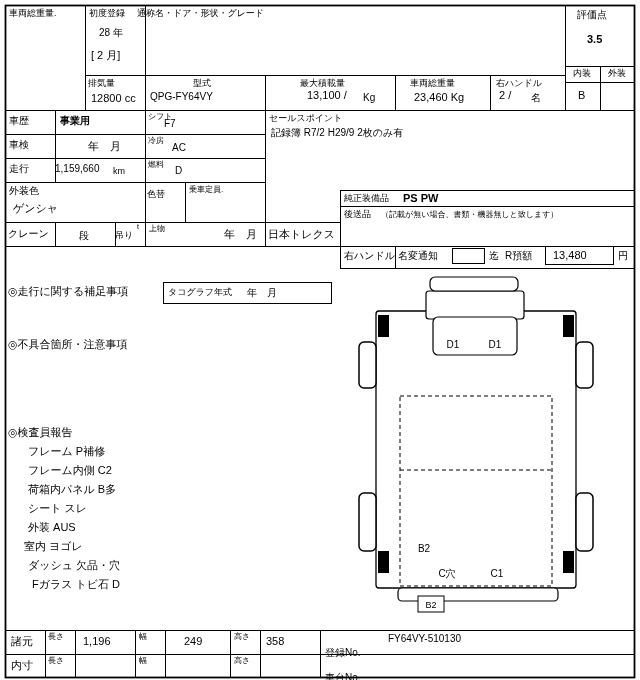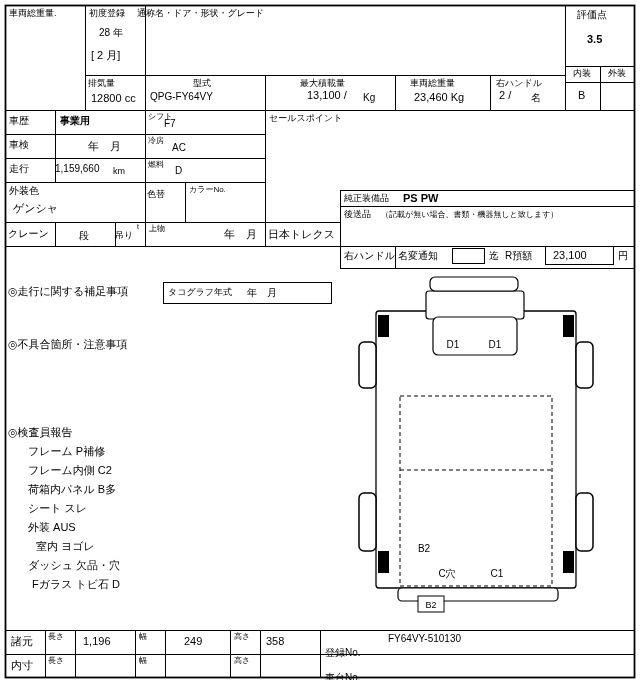--- a/index.html
+++ b/index.html
@@ -138,54 +138,55 @@
   <span class="t f8" style="left:148px;top:137px">冷房</span>
   <span class="t f12" style="left:172px;top:143px">AC</span>
   <span class="t f10" style="left:9px;top:164px">走行</span>
   <span class="t f12" style="left:55px;top:164px">1,159,660</span>
   <span class="t f9" style="left:113px;top:167px">km</span>
   <span class="t f8" style="left:148px;top:161px">燃料</span>
   <span class="t f12" style="left:175px;top:166px">D</span>
   <span class="t f10" style="left:9px;top:186px">外装色</span>
   <span class="t f11" style="left:13px;top:203px">ゲンシャ</span>
   <span class="t f9" style="left:147px;top:190px">色替</span>
-  <span class="t f8" style="left:189px;top:186px">カラーNo.</span>
+  <span class="t f8" style="left:189px;top:186px">乗車定員.</span>
 
   <span class="t f9" style="left:269px;top:114px">セールスポイント</span>
+  <span class="t f12" style="left:271px;top:128px">記録簿 R7/2 H29/9 2枚のみ有</span>
 
   <span class="t f9" style="left:344px;top:194px">純正装備品</span>
   <span class="t f11 b" style="left:403px;top:193px">PS PW</span>
   <span class="t f9" style="left:344px;top:210px">後送品</span>
   <span class="t f8" style="left:381px;top:211px">（記載が無い場合、書類・機器無しと致します）</span>
 
   <span class="t f10" style="left:8px;top:229px">クレーン</span>
   <span class="t f10" style="left:79px;top:231px">段</span>
   <span class="t f7" style="left:137px;top:223px">t</span>
   <span class="t f9" style="left:115px;top:231px">吊り</span>
   <span class="t f8" style="left:149px;top:225px">上物</span>
   <span class="t f11" style="left:224px;top:229px">年　月　日本トレクス</span>
 
   <span class="t f10" style="left:344px;top:251px">右ハンドル</span>
   <span class="t f10" style="left:398px;top:251px">名変通知</span>
   <span class="t f10" style="left:489px;top:251px">迄</span>
   <span class="t f10" style="left:505px;top:251px">R預額</span>
-  <span class="t f11" style="left:553px;top:250px">23,100</span>
+  <span class="t f11" style="left:553px;top:250px">13,480</span>
   <span class="t f10" style="left:618px;top:251px">円</span>
 
   <span class="t f11" style="left:8px;top:286px">◎走行に関する補足事項</span>
   <span class="t f9" style="left:168px;top:288px">タコグラフ年式</span>
   <span class="t f10" style="left:247px;top:288px">年　月</span>
   <span class="t f11" style="left:8px;top:339px">◎不具合箇所・注意事項</span>
   <span class="t f11" style="left:8px;top:427px">◎検査員報告</span>
   <span class="t f11" style="left:28px;top:446px">フレーム P補修</span>
   <span class="t f11" style="left:28px;top:465px">フレーム内側 C2</span>
   <span class="t f11" style="left:28px;top:484px">荷箱内パネル B多</span>
   <span class="t f11" style="left:28px;top:503px">シート スレ</span>
   <span class="t f11" style="left:28px;top:522px">外装 AUS</span>
-  <span class="t f11" style="left:36px;top:541px">室内 ヨゴレ</span>
+  <span class="t f11" style="left:24px;top:541px">室内 ヨゴレ</span>
   <span class="t f11" style="left:28px;top:560px">ダッシュ 欠品・穴</span>
   <span class="t f11" style="left:32px;top:579px">Fガラス トビ石 D</span>
 
   <span class="t f11" style="left:11px;top:636px">諸元</span>
   <span class="t f8" style="left:48px;top:633px">長さ</span>
   <span class="t f11" style="left:83px;top:636px">1,196</span>
   <span class="t f8" style="left:139px;top:633px">幅</span>
   <span class="t f11" style="left:184px;top:636px">249</span>
   <span class="t f8" style="left:234px;top:633px">高さ</span>
   <span class="t f11" style="left:266px;top:636px">358</span>

